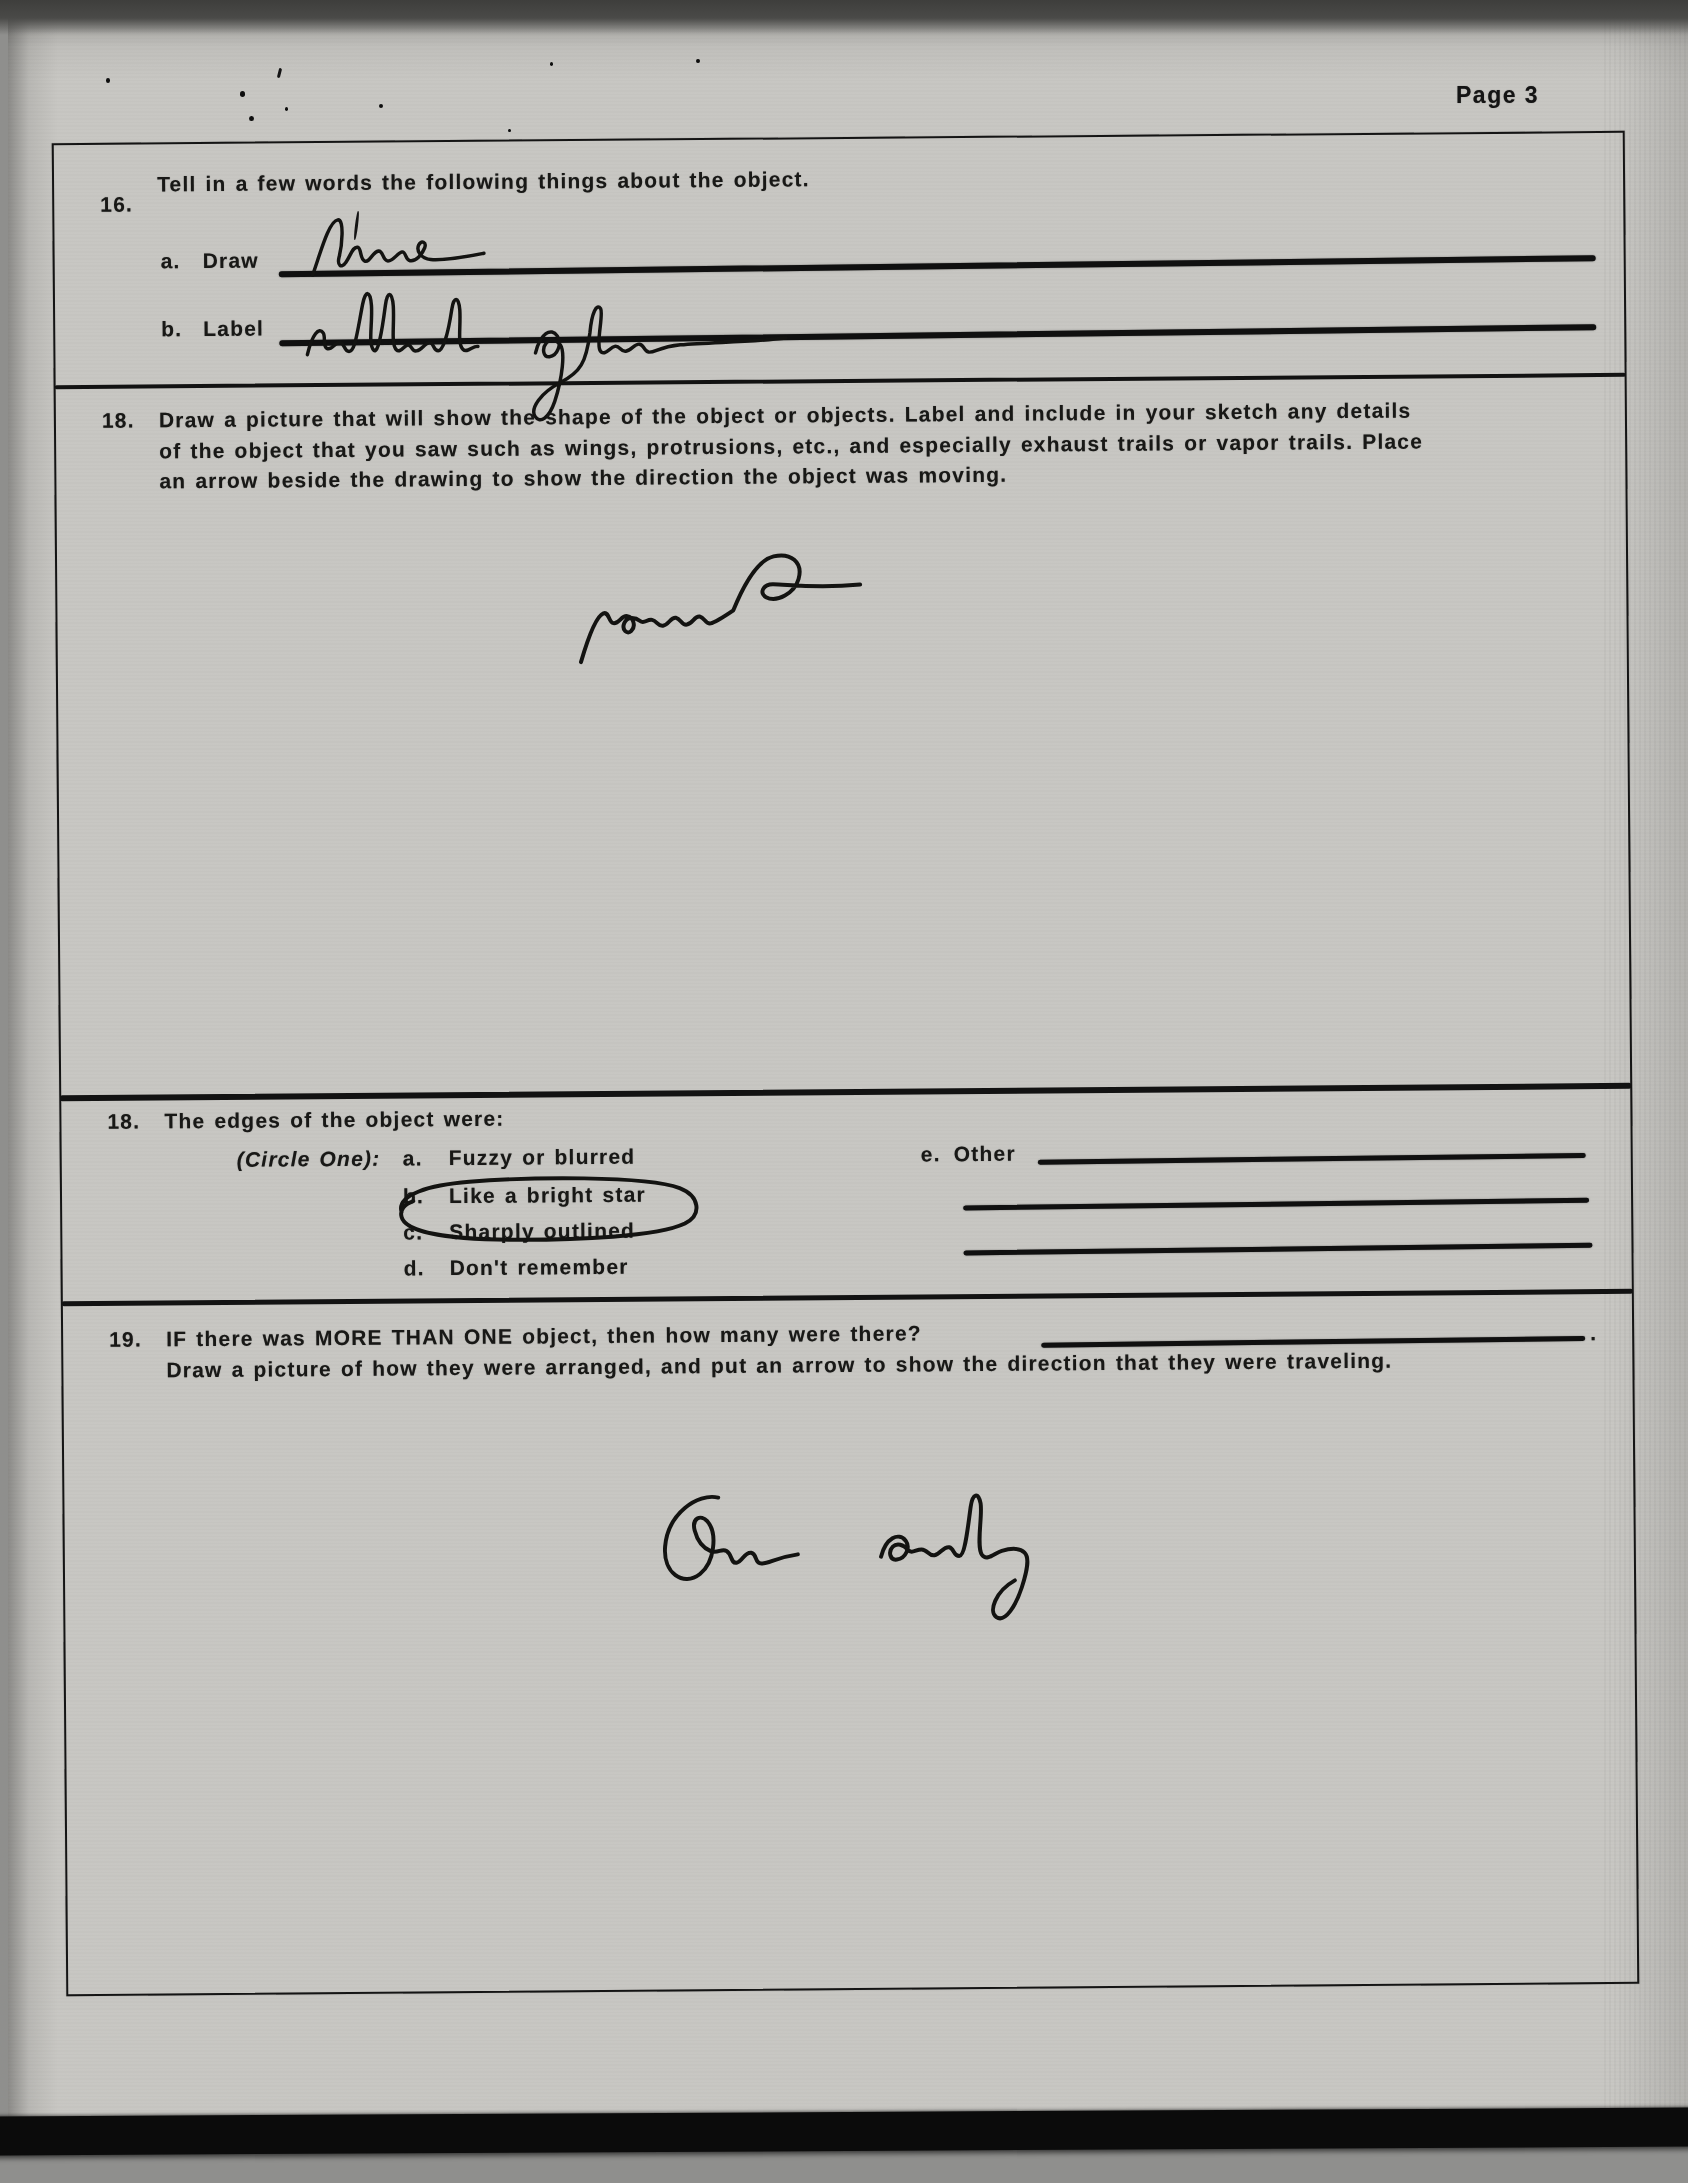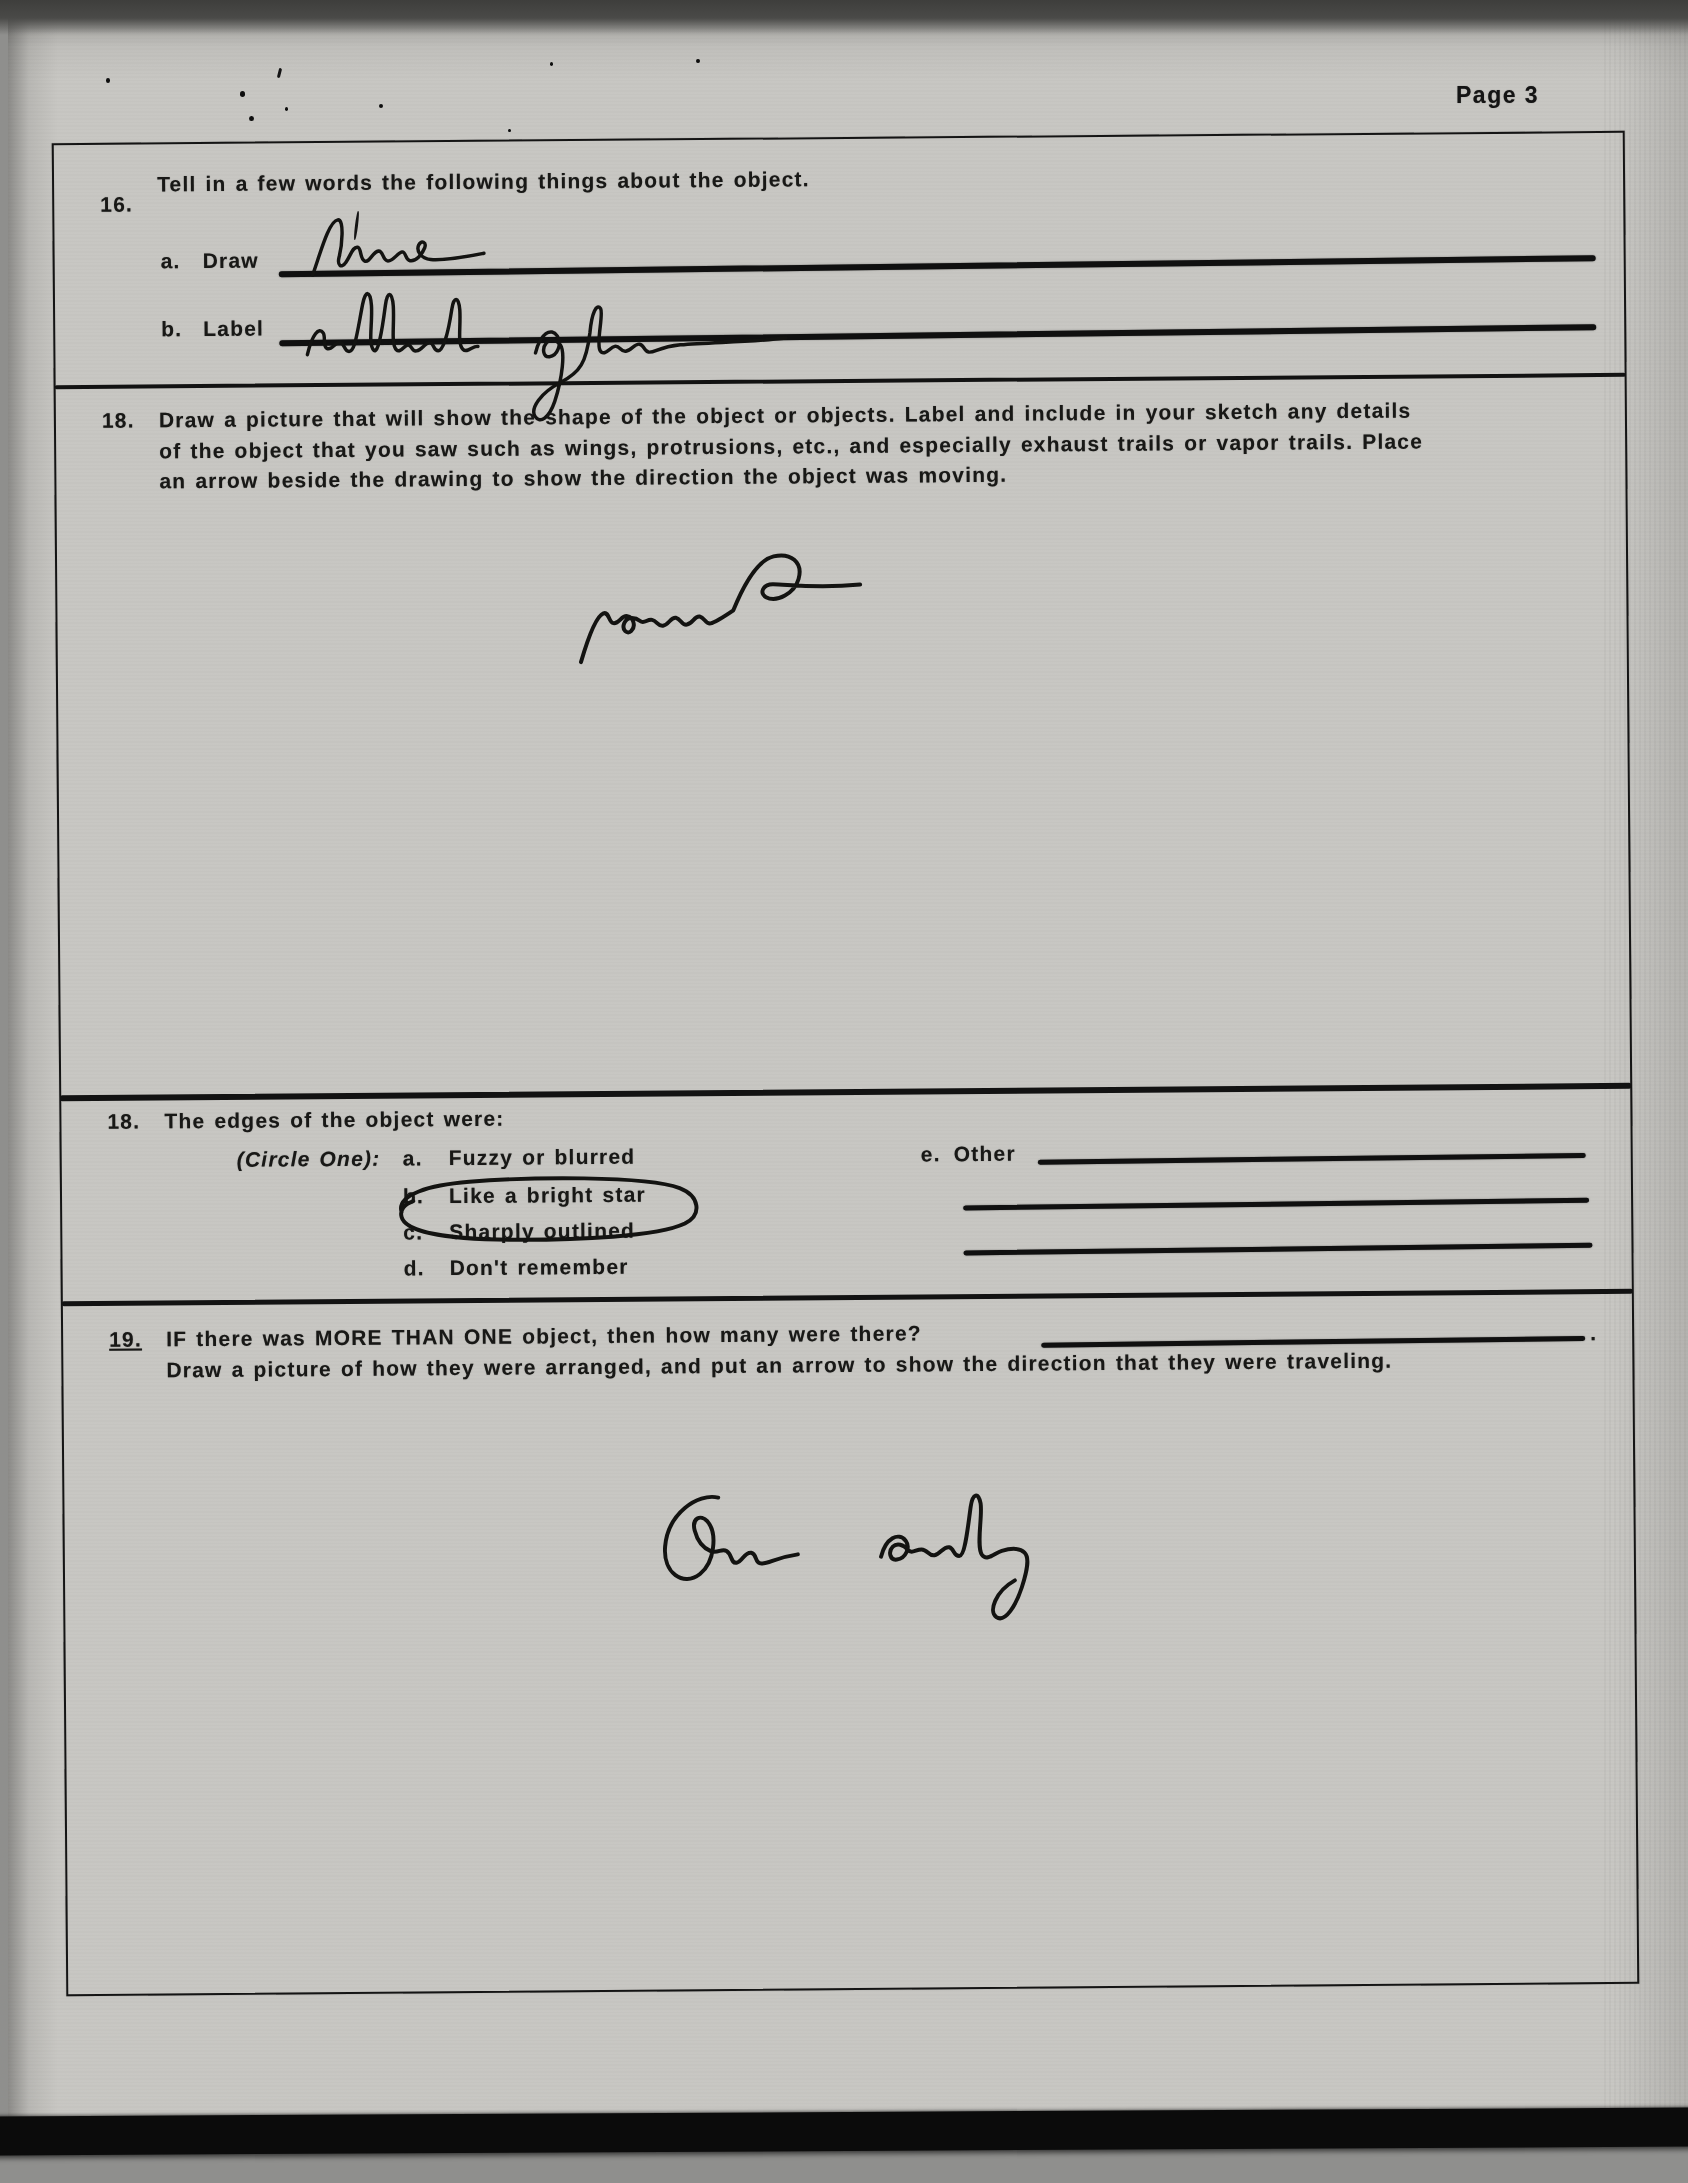--- a/index.html
+++ b/index.html
@@ -128,21 +128,21 @@
       <path stroke-width="8" d="M64,80 C54,44 122,26 202,20 C322,11 560,10 628,36 C668,52 674,90 638,108 C582,134 422,140 282,138 C162,136 72,122 64,90 C60,76 70,64 88,58"></path>
     </svg>
   </div>
 
   <div class="txt" style="left:859px;top:1004px;">e.</div>
   <div class="txt" style="left:892px;top:1004px;">Other</div>
   <div class="blank" style="left:976px;top:1021px;width:548px;height:5px;"></div>
   <div class="blank" style="left:901px;top:1066px;width:626px;height:5px;"></div>
   <div class="blank" style="left:901px;top:1111px;width:629px;height:5px;"></div>
 
-  <div class="txt" style="left:46px;top:1183px;text-decoration:underline;">19.</div>
+  <div class="txt" style="left:46px;top:1183px;">19.</div>
   <div class="txt" style="left:103px;top:1183px;">IF there was MORE THAN ONE object, then how many were there?</div>
   <div class="blank" style="left:978px;top:1204px;width:544px;height:4.5px;"></div>
   <div class="txt" style="left:1527px;top:1188px;">.</div>
   <div class="txt" style="left:103px;top:1214px;">Draw a picture of how they were arranged, and put an arrow to show the direction that they were traveling.</div>
 
   <div class="hw" style="left:583px;top:1314px;width:496px;height:198px;">
     <span class="hw-text">One only</span>
     <svg width="496" height="198" viewBox="0 0 1000 400" aria-hidden="true">
       <path stroke-width="8" d="M142,88 C100,78 40,120 34,186 C29,240 70,268 104,242 C134,219 140,160 120,136 C106,120 88,130 94,154 C100,178 112,190 126,196 C140,202 148,190 158,196 C170,203 166,222 178,220 C190,218 194,198 208,200 C220,202 214,222 228,222 C244,222 258,210 302,204"></path>
       <path stroke-width="8" d="M470,210 C480,172 506,160 520,178 C530,192 520,214 502,216 C488,218 484,200 494,190 C502,182 516,186 524,196 C532,206 540,196 552,196 C564,196 566,210 578,208 C590,206 596,190 608,192 C618,194 616,210 628,210 C640,210 646,150 652,110 C656,84 668,80 672,104 C676,130 662,190 674,208 C684,222 700,204 714,200 C728,196 748,192 760,204 C770,214 766,238 754,274 C742,310 720,346 702,334 C686,323 700,282 740,260"></path>

